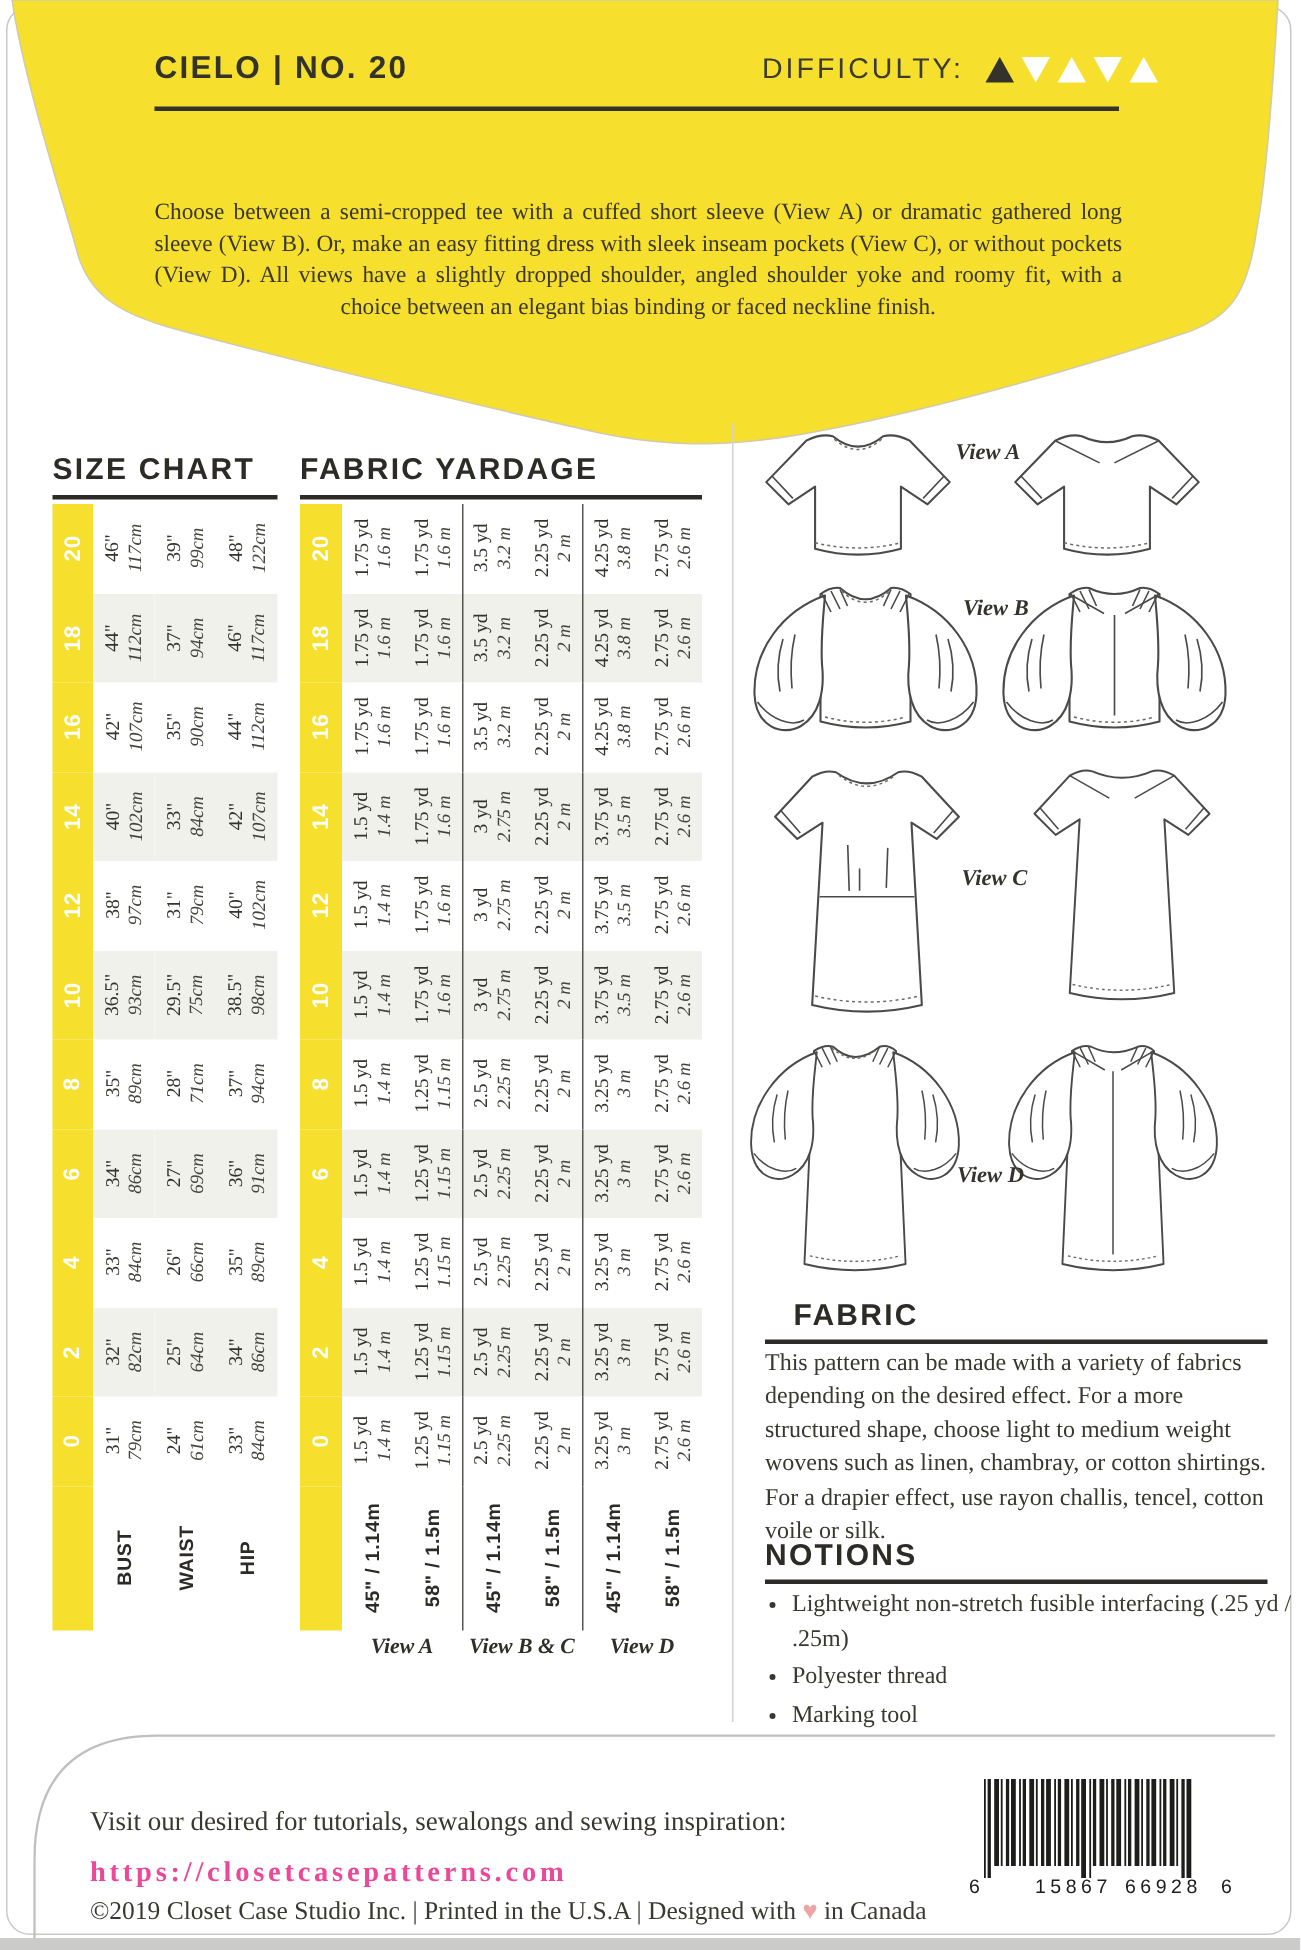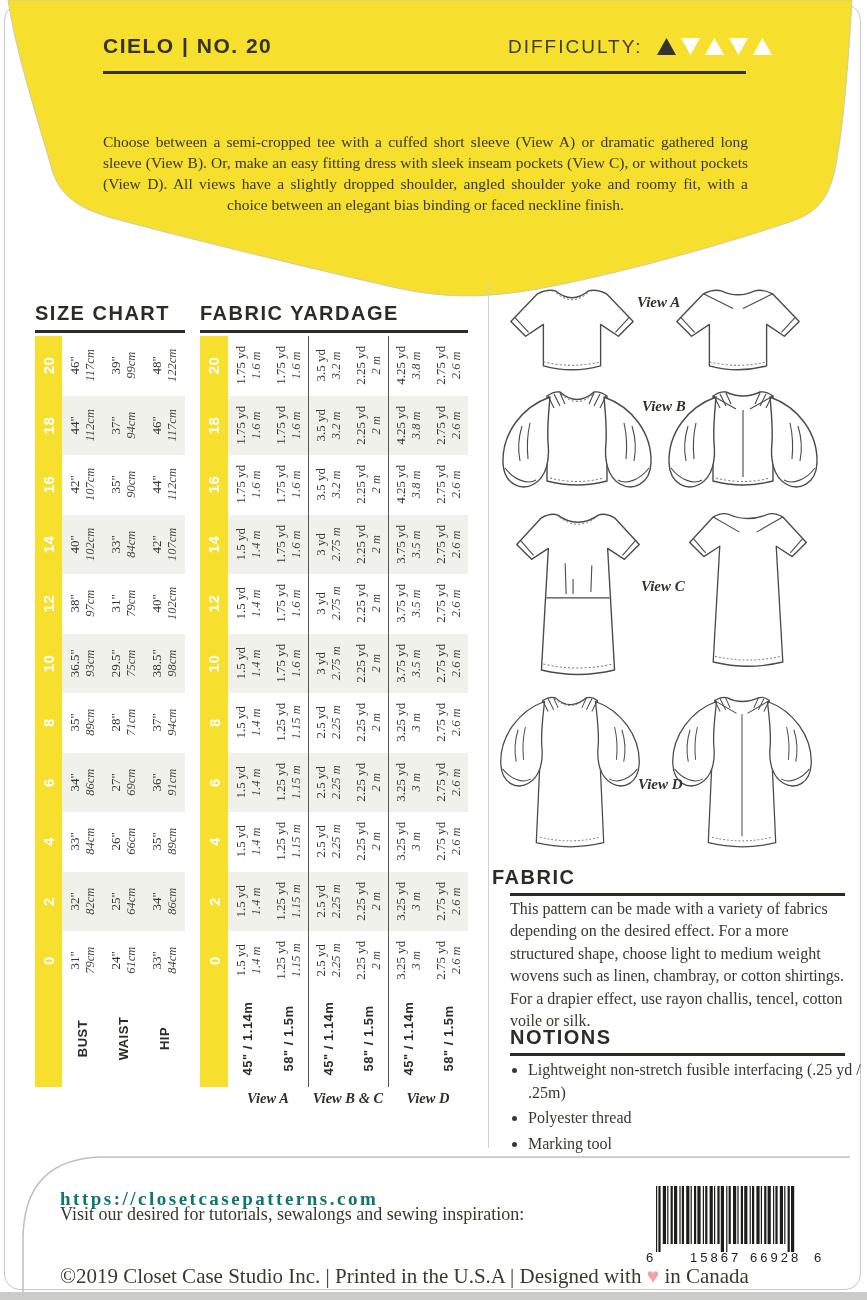--- a/index.html
+++ b/index.html
@@ -55,24 +55,24 @@
                font-size:16px;line-height:1.4;color:#39382f;}
   #notions-list{position:absolute;left:510px;top:1058px;width:335px;margin:0;padding:0 0 0 18px;
                 font-family:"Liberation Serif",serif;font-size:16px;line-height:1.45;color:#39382f;}
   #notions-list li{margin-bottom:2px;}
   
   #footer-curve{position:absolute;left:0;top:1140px;}
   #ft-tagline{position:absolute;left:60px;top:1172px;font-size:21px;font-weight:bold;
               letter-spacing:.5px;color:#2b2a25;}
   #ft-visit{position:absolute;left:60px;top:1204px;font-family:"Liberation Serif",serif;
             font-size:18px;color:#39382f;}
-  #ft-url{position:absolute;left:60px;top:1188px;font-family:"Liberation Serif",serif;
-          font-size:19px;font-weight:bold;letter-spacing:2.5px;color:#0f766e;}
+  #ft-url{position:absolute;left:60px;top:1238px;font-family:"Liberation Serif",serif;
+          font-size:19px;font-weight:bold;letter-spacing:2.5px;color:#ec4899;}
   #ft-copy{position:absolute;left:60px;top:1264px;font-family:"Liberation Serif",serif;
-           font-size:21px;color:#3a392f;}
+           font-size:17px;color:#3a392f;}
   #ft-copy .heart{color:#eda4a4;}
   #barcode{position:absolute;left:642px;top:1186px;width:185px;height:82px;}
 </style>
 </head>
 <body>
 
 <div id="page">
 
   <div id="env-border"></div>
 
@@ -911,21 +911,21 @@
       <path style="fill:none;stroke:#4a4a48;stroke-width:1.1" d="M16,91 C25,103 39,107 47,102"></path>
       <path style="fill:none;stroke:#4a4a48;stroke-width:1.1" d="M33,48 C29,61 29,73 31,83 M41,45 C38,58 38,71 39,81"></path>
       <path style="fill:none;stroke:#4a4a48;stroke-width:1.1" d="M60,16 L66,28 M66,14 L72,26 M72,13 L77,24"></path>
         </g>
         <path style="fill:none;stroke:#6a6a66;stroke-width:1;stroke-dasharray:2 2.2" d="M57,166 Q90,174 123,166"></path>
         <path style="fill:none;stroke:#4a4a48;stroke-width:1.1" d="M60,16 L84,30 M120,16 L96,30 M90,31 L90,165"></path>
       </svg>
     </div>
   <div class="vlabel" style="left:638px;top:776px;">View D</div>
 
-  <div class="sec-h" style="left:492px;top:866px;">FABRIC</div>
+  <div class="sec-h" style="left:529px;top:866px;">FABRIC</div>
   <div class="sec-rule" style="left:510px;top:893px;width:335px;height:2.5px;"></div>
   <div id="fabric-text">This pattern can be made with a variety of fabrics depending on the desired effect. For a more structured shape, choose light to medium weight wovens such as linen, chambray, or cotton shirtings. For a drapier effect, use rayon challis, tencel, cotton voile or silk.</div>
 
   <div class="sec-h" style="left:510px;top:1026px;">NOTIONS</div>
   <div class="sec-rule" style="left:510px;top:1053px;width:335px;height:2.5px;"></div>
   <ul id="notions-list">
       <li>Lightweight non-stretch fusible interfacing (.25 yd / .25m)</li>
       <li>Polyester thread</li>
       <li>Marking tool</li>
     </ul>

